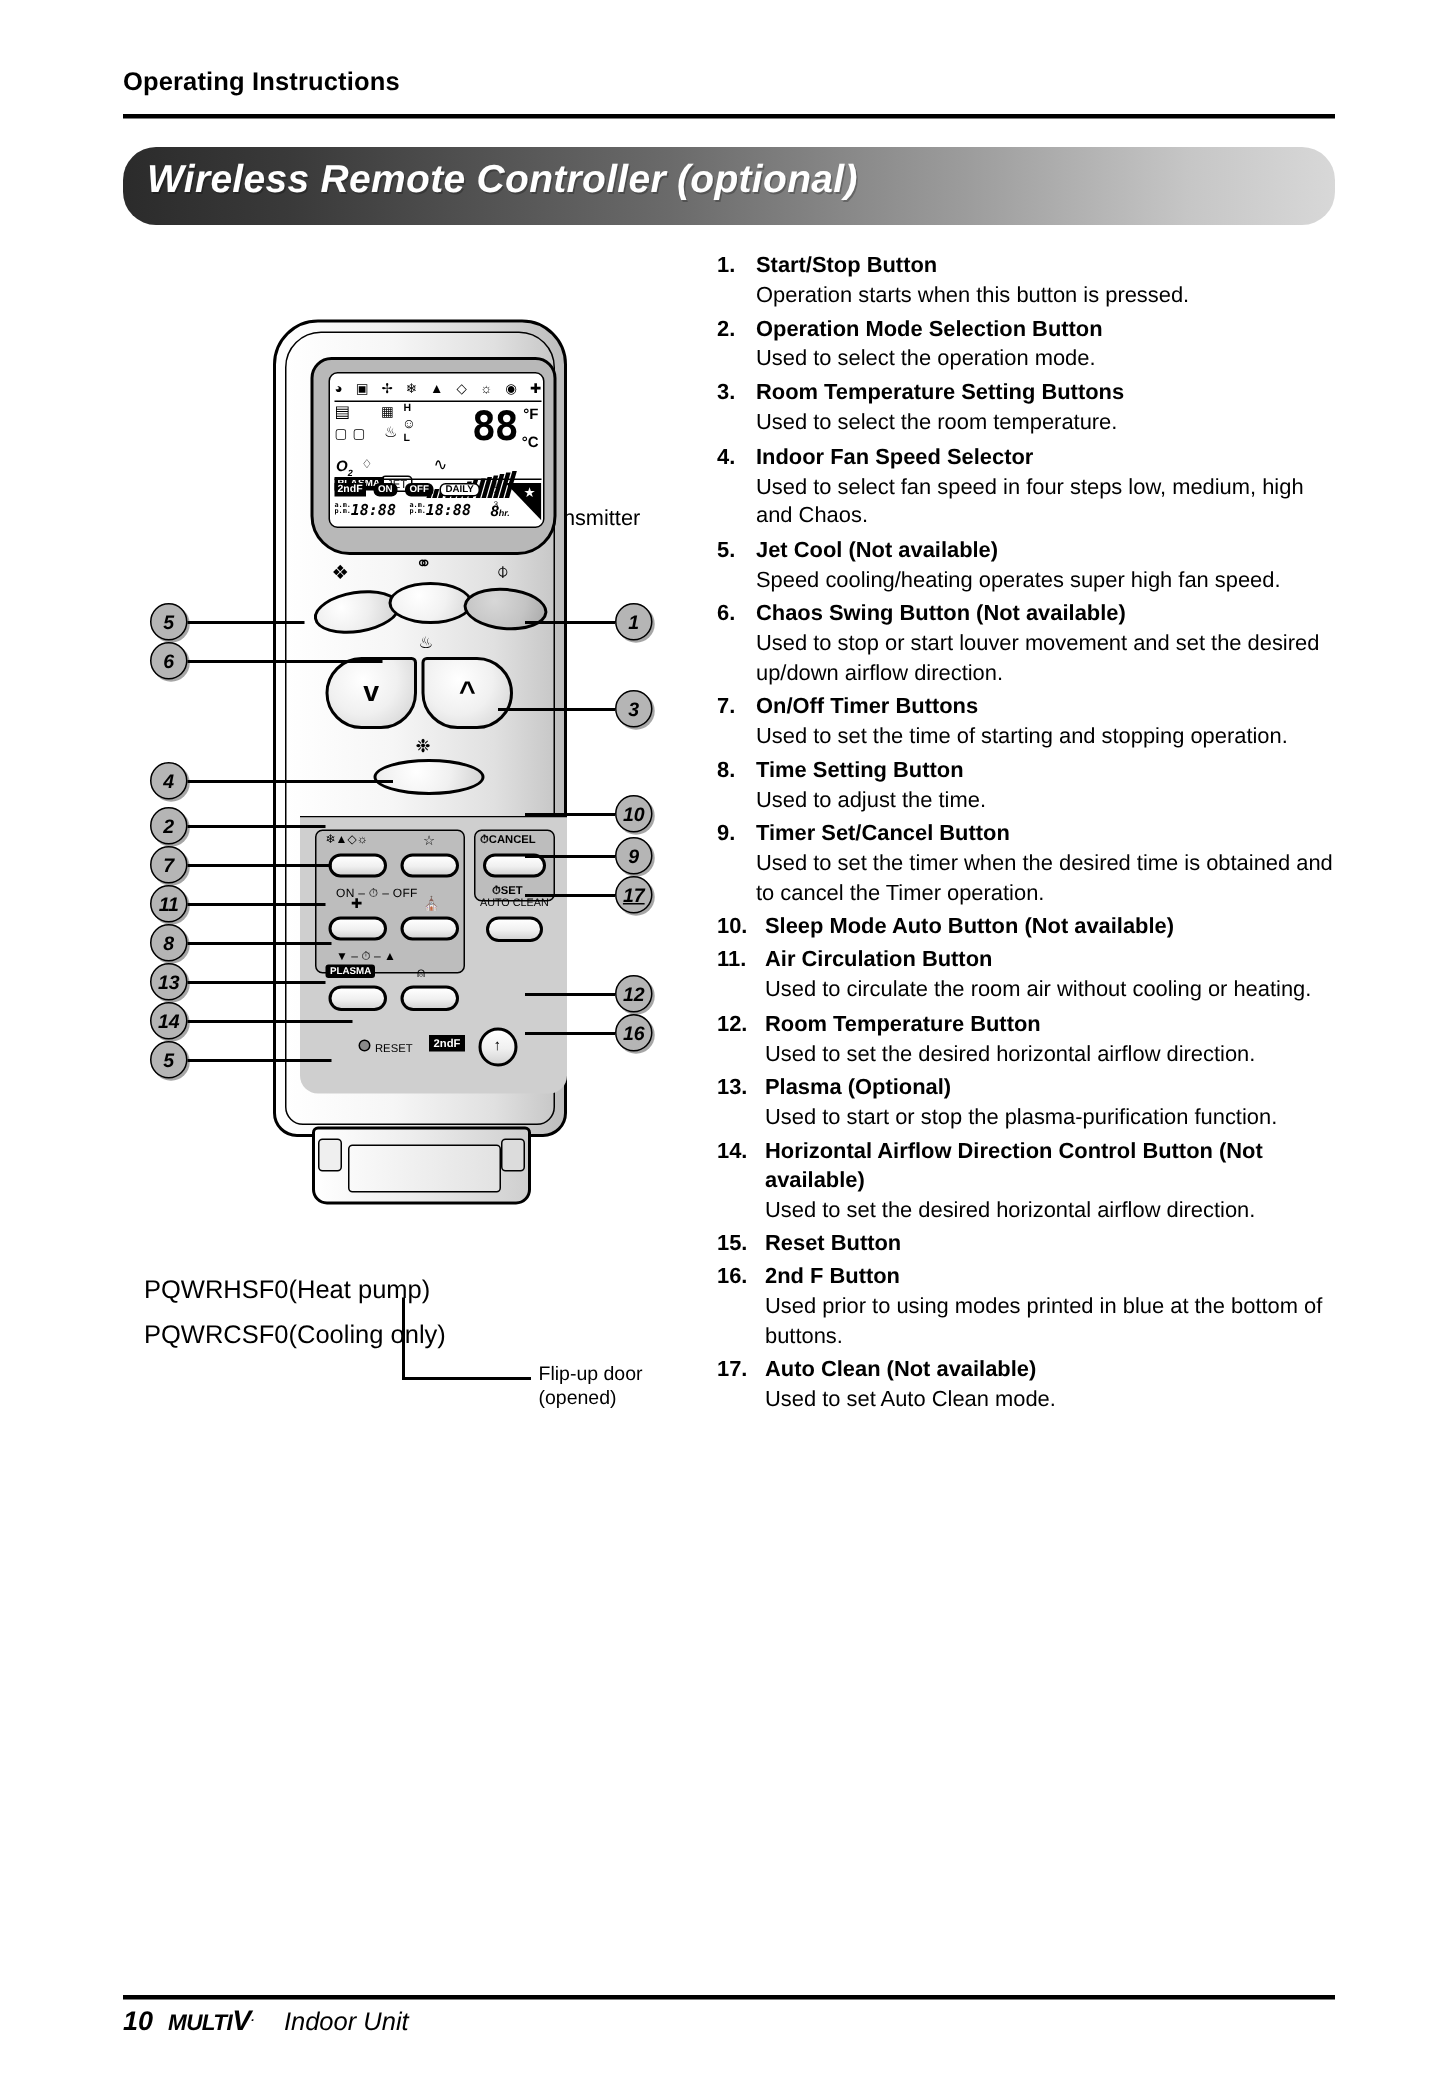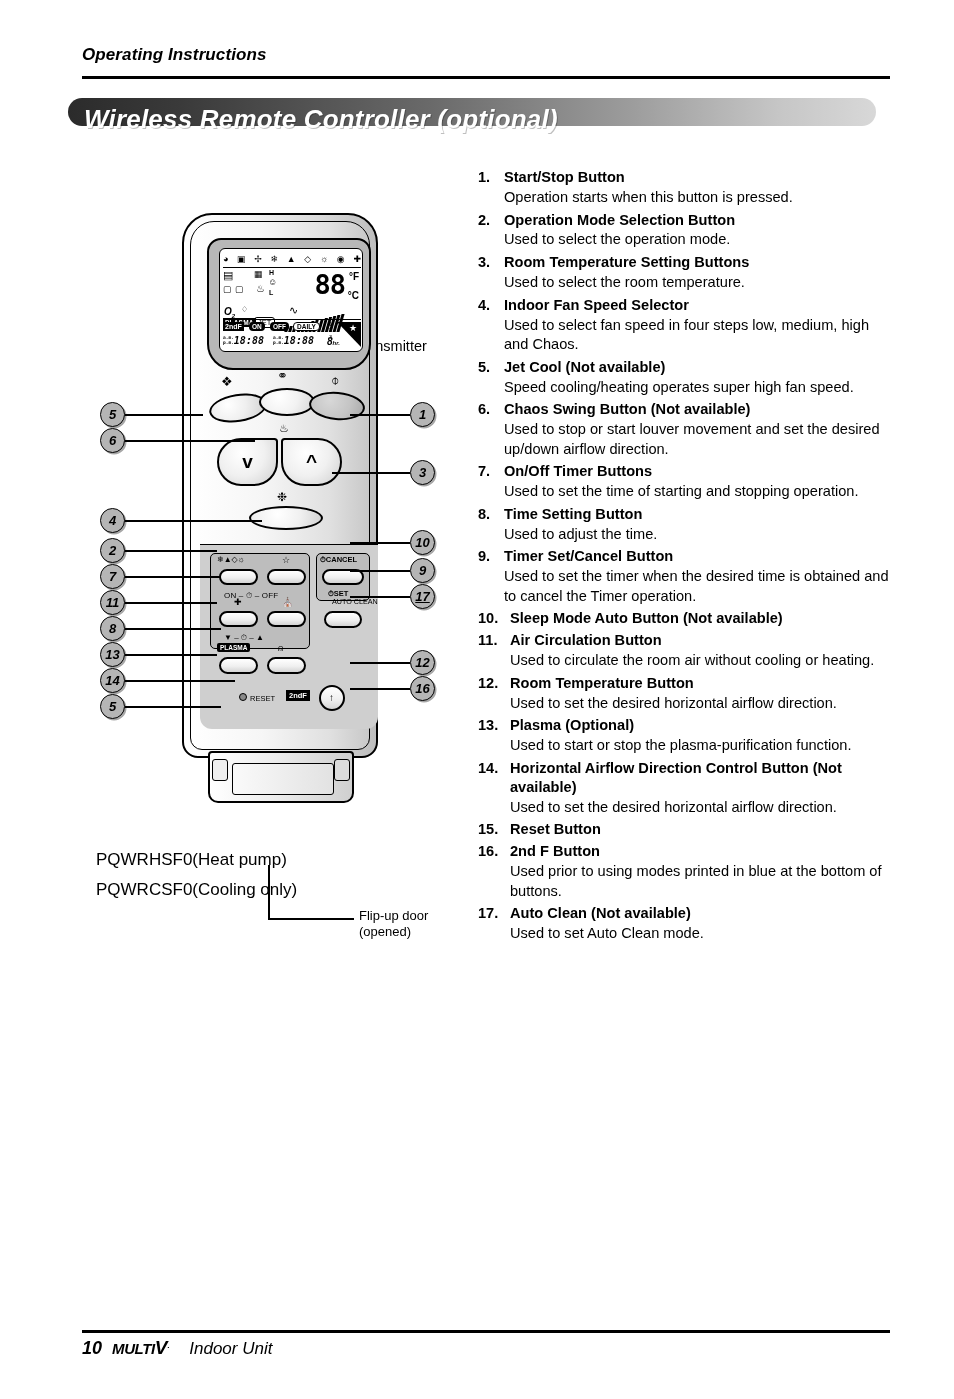--- a/index.html
+++ b/index.html
@@ -11,30 +11,30 @@
     color: #000;
     position: relative;
     overflow: hidden;
   }
 
   
   .page { position:absolute; left:0; top:0; width:954px; height:1399px; }
 
   .hdr-title {
     position:absolute; left:82px; top:45px;
-    font-size:17px; font-style:italic; font-weight:600;
+    font-size:17px; font-weight:600;
     letter-spacing:.1px;
   }
   .hdr-rule {
     position:absolute; left:82px; top:76px; width:808px; height:3px;
     background:#000;
   }
 
   .banner {
-    position:absolute; left:68px; top:98px; width:808px; height:28px;
+    position:absolute; left:82px; top:98px; width:808px; height:52px;
     border-radius:22px;
     background: linear-gradient(to right, #2b2b2b 0%, #3a3a3a 14%, #6a6a6a 45%, #9d9d9d 70%, #c6c6c6 88%, #d8d8d8 100%);
   }
   .banner-text {
     position:absolute; left:16px; top:6px;
     font-size:26px; font-style:italic; font-weight:bold;
     color:#fff; letter-spacing:.2px;
     text-shadow: 1px 1px 0 rgba(0,0,0,.25);
   }
 
@@ -229,21 +229,21 @@
 
   .lbl { position:absolute; font-size:6.5px; white-space:nowrap; }
   .lbl-icons1 { left:17px; top:10px; font-size:8px; }
   .lbl-star { left:82px; top:10px; font-size:9px; }
   .lbl-onoff { left:24px; top:46px; font-size:8px; letter-spacing:.2px; }
   .lbl-plus { left:34px; top:52px; font-size:9px; }
   .lbl-home { left:82px; top:52px; font-size:9px; }
   .lbl-downup { left:24px; top:88px; font-size:8px; }
   .lbl-cancel { left:120px; top:10px; font-size:7.5px; font-weight:600; }
   .lbl-set { left:128px; top:44px; font-size:7.5px; font-weight:600; }
-  .lbl-autoclean { left:132px; top:52px; font-size:7.2px; }
+  .lbl-autoclean { left:120px; top:52px; font-size:7.2px; }
   .tag-plasma-btn {
     position:absolute; left:17px; top:98px; background:#000; color:#fff;
     font-size:6.5px; font-weight:bold; padding:1px 3px; border-radius:2px;
   }
   .lbl-vaneic { left:78px; top:98px; font-size:9px; }
   .reset-dot {
     position:absolute; left:39px; top:148px; width:8px; height:8px;
     border:1.6px solid #000; border-radius:50%; background:#8a8a8a;
   }
   .lbl-reset { left:50px; top:149px; font-size:7.5px; }

